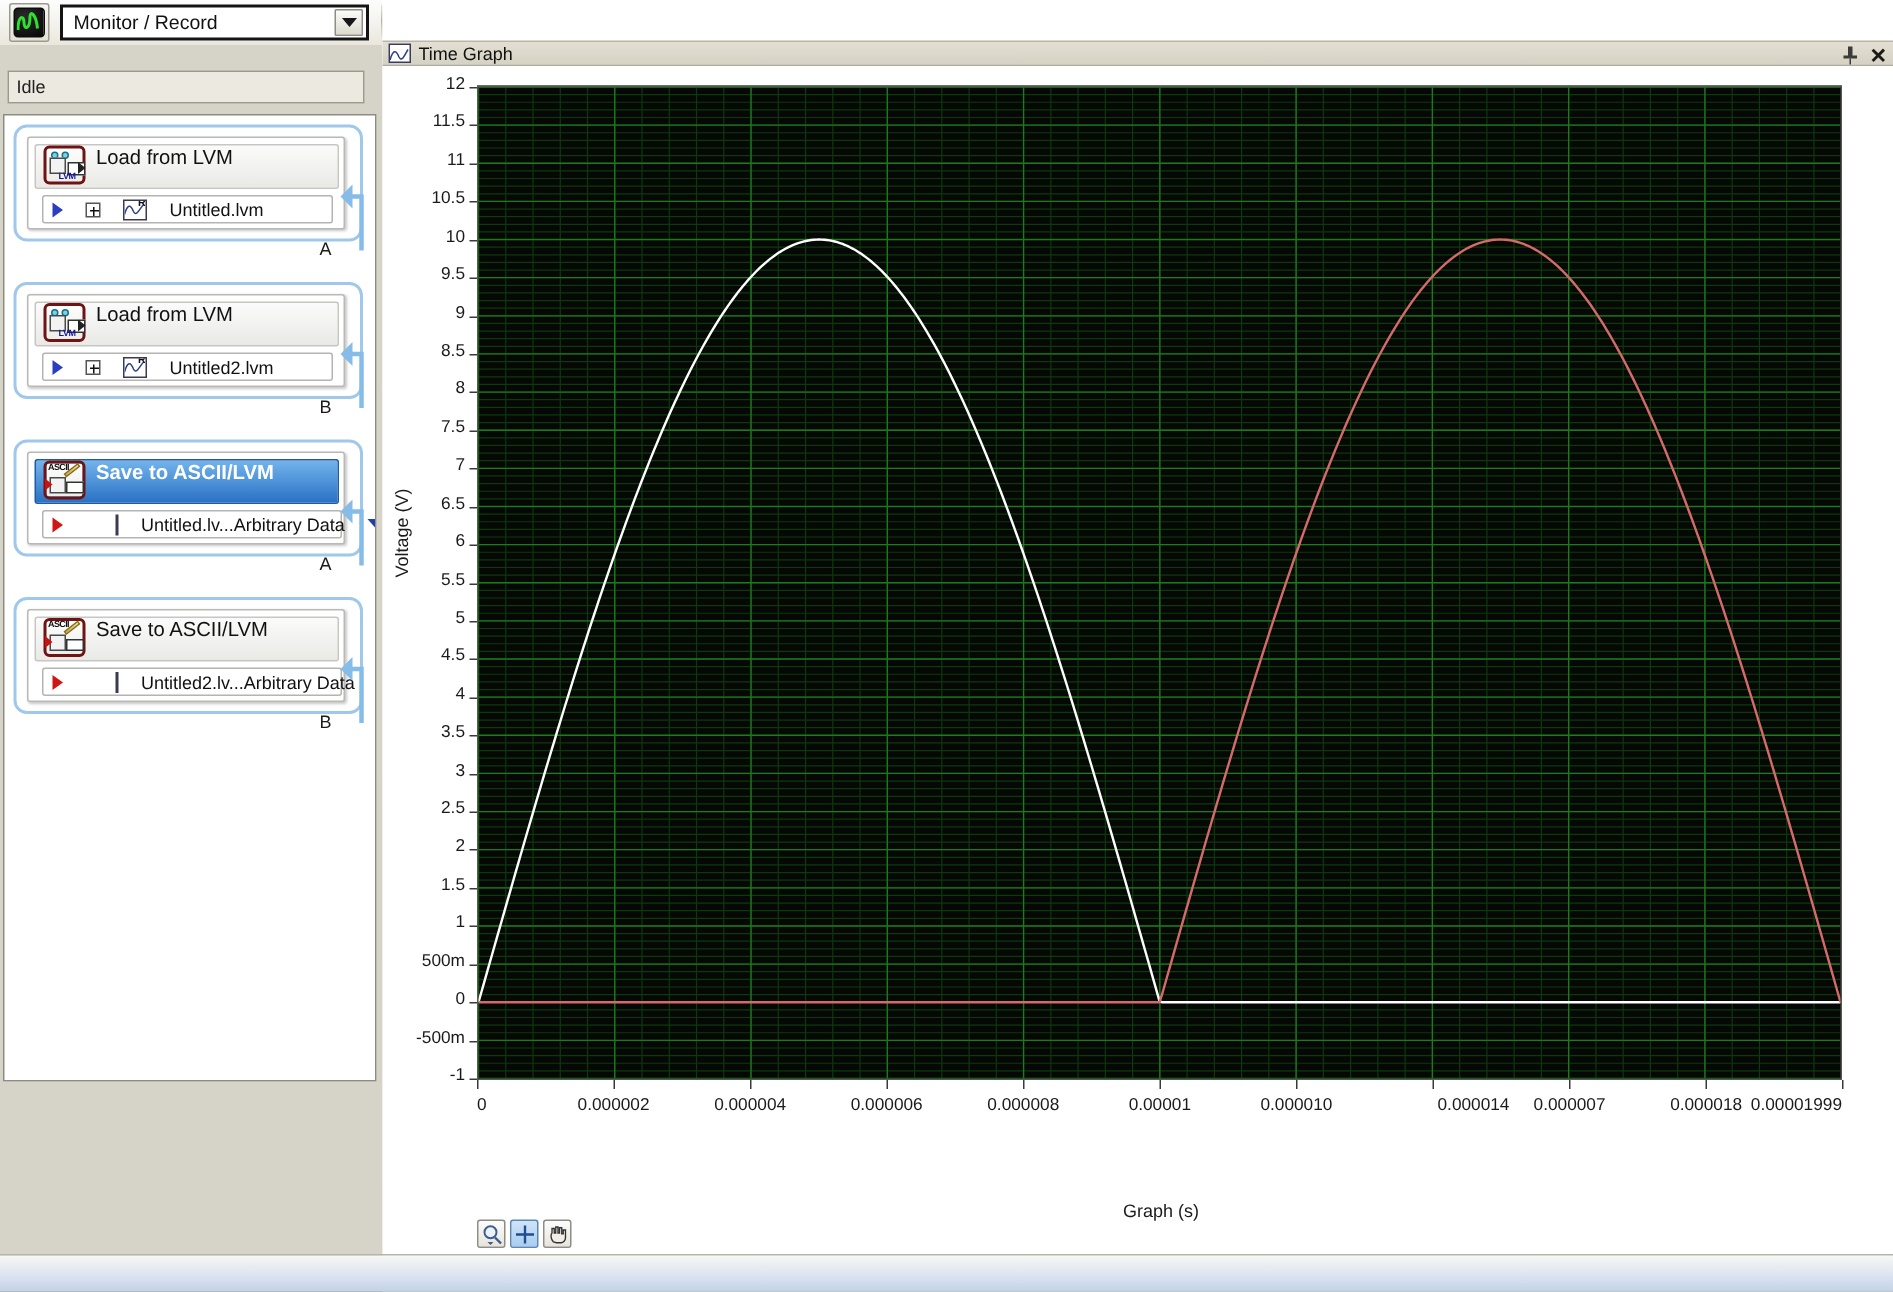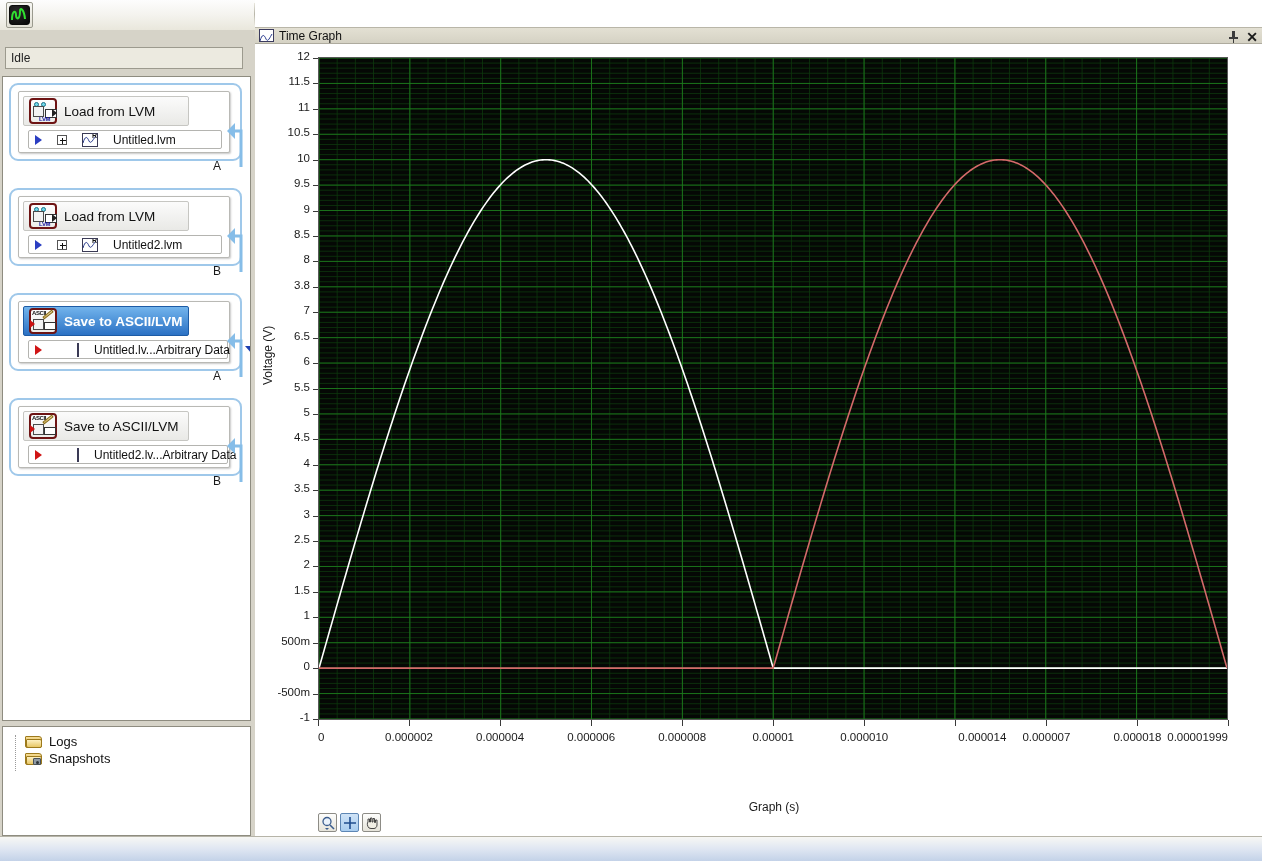--- a/index.html
+++ b/index.html
@@ -116,24 +116,24 @@
   .step-outline {
     position: absolute; left: 0; top: 0; width: 233px; height: 78px;
     border: 2px solid #9fc8ea; border-radius: 9px; background: #ffffff;
   }
   .step-card {
     position: absolute; left: 9px; top: 8px; width: 212px; height: 62px;
     background: #ffffff; border: 1px solid #b9b9b5; border-radius: 2px;
     box-shadow: 1px 1px 2px rgba(0,0,0,0.22);
   }
   .step-head {
-    position: absolute; left: 4px; top: 4px; width: 166px; height: 30px;
+    position: absolute; left: 4px; top: 4px; width: 203px; height: 30px;
     background: linear-gradient(#fbfbfb,#e9e9e6);
     border: 1px solid #c6c6c2; border-radius: 2px;
-    display: flex; align-items: center;
+    display: flex; align-items: flex-start;
   }
   .step-head.sel {
     background: linear-gradient(#72b4ec,#2b71c4);
     border: 1px solid #1d5ba5;
   }
   .step-head .stitle {
     font-size: 13.5px; color: #111; margin-left: 7px; white-space: nowrap;
   }
   .step-head.sel .stitle { color: #ffffff; font-weight: bold; }
 
@@ -375,20 +375,26 @@
 
   <div class="topbar">
     <div class="logo-btn">
       <div class="logo-inner">
         <svg width="17" height="14" viewBox="0 0 17 14">
           <path d="M1 12 C1 2, 5 2, 5 7 C5 12, 9 12, 9 3 C9 -1, 13 1, 14 11" stroke="#30e030" stroke-width="2" fill="none"></path>
         </svg>
       </div>
     </div>
 
+    <div class="mode-combo">
+      <div class="txt">Monitor / Record</div>
+      <div class="arrowbox">
+        <div class="tri-down"></div>
+      </div>
+    </div>
 
     <div class="tb-sep" style="left:254px;"></div>
 
     <div class="tb-item" style="left:258px;">
       <span class="ic-adddisplay">
         <span class="scr">
           <svg width="12" height="11" viewBox="0 0 12 11">
             <path d="M0 9 C2 1, 4 1, 6 6 C8 10, 10 6, 12 2" stroke="#36d636" stroke-width="1.3" fill="none"></path>
           </svg>
         </span>
@@ -560,38 +566,20 @@
       <div class="connector">
         <svg width="22" height="58" viewBox="0 0 22 58">
           <path d="M20 56 L20 20 L12 20" stroke="#86bde8" stroke-width="3" fill="none"></path>
           <path d="M14 12 L14 28 L6 20 Z" fill="#86bde8"></path>
         </svg>
       </div>
       <div class="conn-letter">B</div>
     </div>
   </div>
 
-  <div class="tree-panel">
-    <div class="tree-dots"></div>
-    <div class="tree-item">
-      <span class="folder">
-        <span class="bk"></span>
-          <span class="fr"></span>
-      </span>
-      <span>Logs</span>
-    </div>
-    <div class="tree-item">
-      <span class="folder">
-        <span class="bk"></span>
-          <span class="fr"></span>
-          <span class="cam"></span>
-      </span>
-      <span>Snapshots</span>
-    </div>
-  </div>
 
   <div class="graph-win">
 
     <div class="gw-title">
       <span class="ic">
         <svg width="13" height="11" viewBox="0 0 13 11">
           <path d="M0 8 C2 1, 4 1, 6 6 C8 10, 10 4, 12 1" stroke="#2c3e8f" stroke-width="1" fill="none"></path>
         </svg>
       </span>
       <span class="tx">Time Graph</span>
@@ -619,21 +607,21 @@
           <div class="ytick" style="top: 151.692px; right: 8px;">10</div>
           <div class="ytick-mark" style="top: 159.692px; right: 0px;"></div>
           <div class="ytick" style="top: 177.115px; right: 8px;">9.5</div>
           <div class="ytick-mark" style="top: 185.115px; right: 0px;"></div>
           <div class="ytick" style="top: 202.538px; right: 8px;">9</div>
           <div class="ytick-mark" style="top: 210.538px; right: 0px;"></div>
           <div class="ytick" style="top: 227.962px; right: 8px;">8.5</div>
           <div class="ytick-mark" style="top: 235.962px; right: 0px;"></div>
           <div class="ytick" style="top: 253.385px; right: 8px;">8</div>
           <div class="ytick-mark" style="top: 261.385px; right: 0px;"></div>
-          <div class="ytick" style="top: 278.808px; right: 8px;">3.8</div>
+          <div class="ytick" style="top: 278.808px; right: 8px;">7.5</div>
           <div class="ytick-mark" style="top: 286.808px; right: 0px;"></div>
           <div class="ytick" style="top: 304.231px; right: 8px;">7</div>
           <div class="ytick-mark" style="top: 312.231px; right: 0px;"></div>
           <div class="ytick" style="top: 329.654px; right: 8px;">6.5</div>
           <div class="ytick-mark" style="top: 337.654px; right: 0px;"></div>
           <div class="ytick" style="top: 355.077px; right: 8px;">6</div>
           <div class="ytick-mark" style="top: 363.077px; right: 0px;"></div>
           <div class="ytick" style="top: 380.5px; right: 8px;">5.5</div>
           <div class="ytick-mark" style="top: 388.5px; right: 0px;"></div>
           <div class="ytick" style="top: 405.923px; right: 8px;">5</div>

